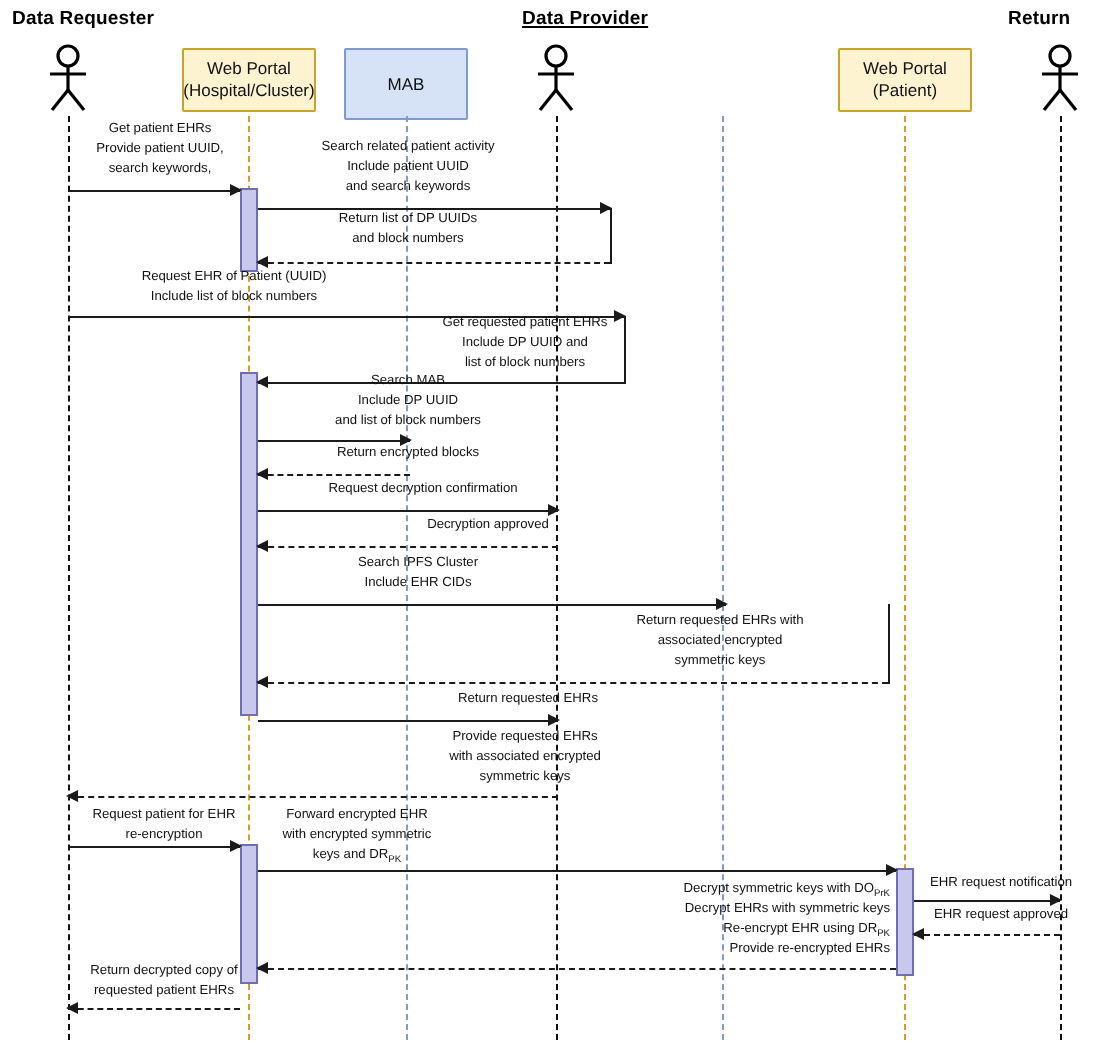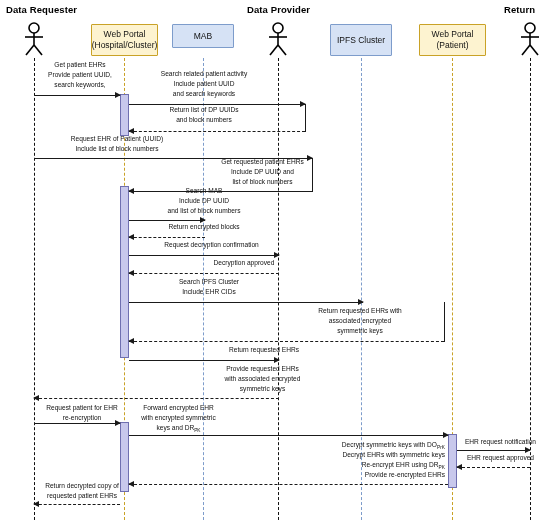--- a/index.html
+++ b/index.html
@@ -92,21 +92,21 @@
   }
   .mlabel.right{text-align:right;}
   .mlabel sub{font-size:4.8px;vertical-align:baseline;position:relative;top:1.5px;}
 </style>
 </head>
 <body>
 
 <div id="canvas">
 
   <div class="group-title" style="left:6px;top:4px;">Data Requester</div>
-  <div class="group-title" style="left:247px;top:4px;">Data Provider</div>
+  <div class="group-title" style="left:261px;top:4px;text-decoration:underline;">Data Provider</div>
   <div class="group-title" style="left:504px;top:4px;">Return</div>
 
   <div class="actor" style="left:20px;top:22px;">
     <svg width="28" height="34" viewBox="0 0 28 34" aria-hidden="true">
       <circle cx="14" cy="6" r="5" fill="none" stroke="#000" stroke-width="1.6"></circle>
       <line x1="14" y1="11" x2="14" y2="23" stroke="#000" stroke-width="1.6"></line>
       <line x1="5" y1="15" x2="23" y2="15" stroke="#000" stroke-width="1.6"></line>
       <line x1="14" y1="23" x2="6" y2="33" stroke="#000" stroke-width="1.6"></line>
       <line x1="14" y1="23" x2="22" y2="33" stroke="#000" stroke-width="1.6"></line>
     </svg>
@@ -132,31 +132,26 @@
     </svg>
   </div>
 
   <div class="pbox yellow" style="left:91px;top:24px;width:67px;height:32px;">
     <div>
       <span>Web Portal</span>
       <span>(Hospital/Cluster)</span>
     </div>
   </div>
 
-  <div class="pbox blue" style="left:172px;top:24px;width:62px;height:24px;">
+  <div class="pbox blue" style="left:172px;top:24px;width:62px;height:36px;">
     <div>
       <span>MAB</span>
     </div>
   </div>
 
-  <div class="pbox blue" style="left:330px;top:24px;width:62px;height:32px;">
-    <div>
-      <span>IPFS Cluster</span>
-    </div>
-  </div>
 
   <div class="pbox yellow" style="left:419px;top:24px;width:67px;height:32px;">
     <div>
       <span>Web Portal</span>
       <span>(Patient)</span>
     </div>
   </div>
 
   <div class="lifeline ll-black" style="left:34px;top:58px;height:462px;"></div>
   <div class="lifeline ll-yellow" style="left:124px;top:58px;height:462px;"></div>

